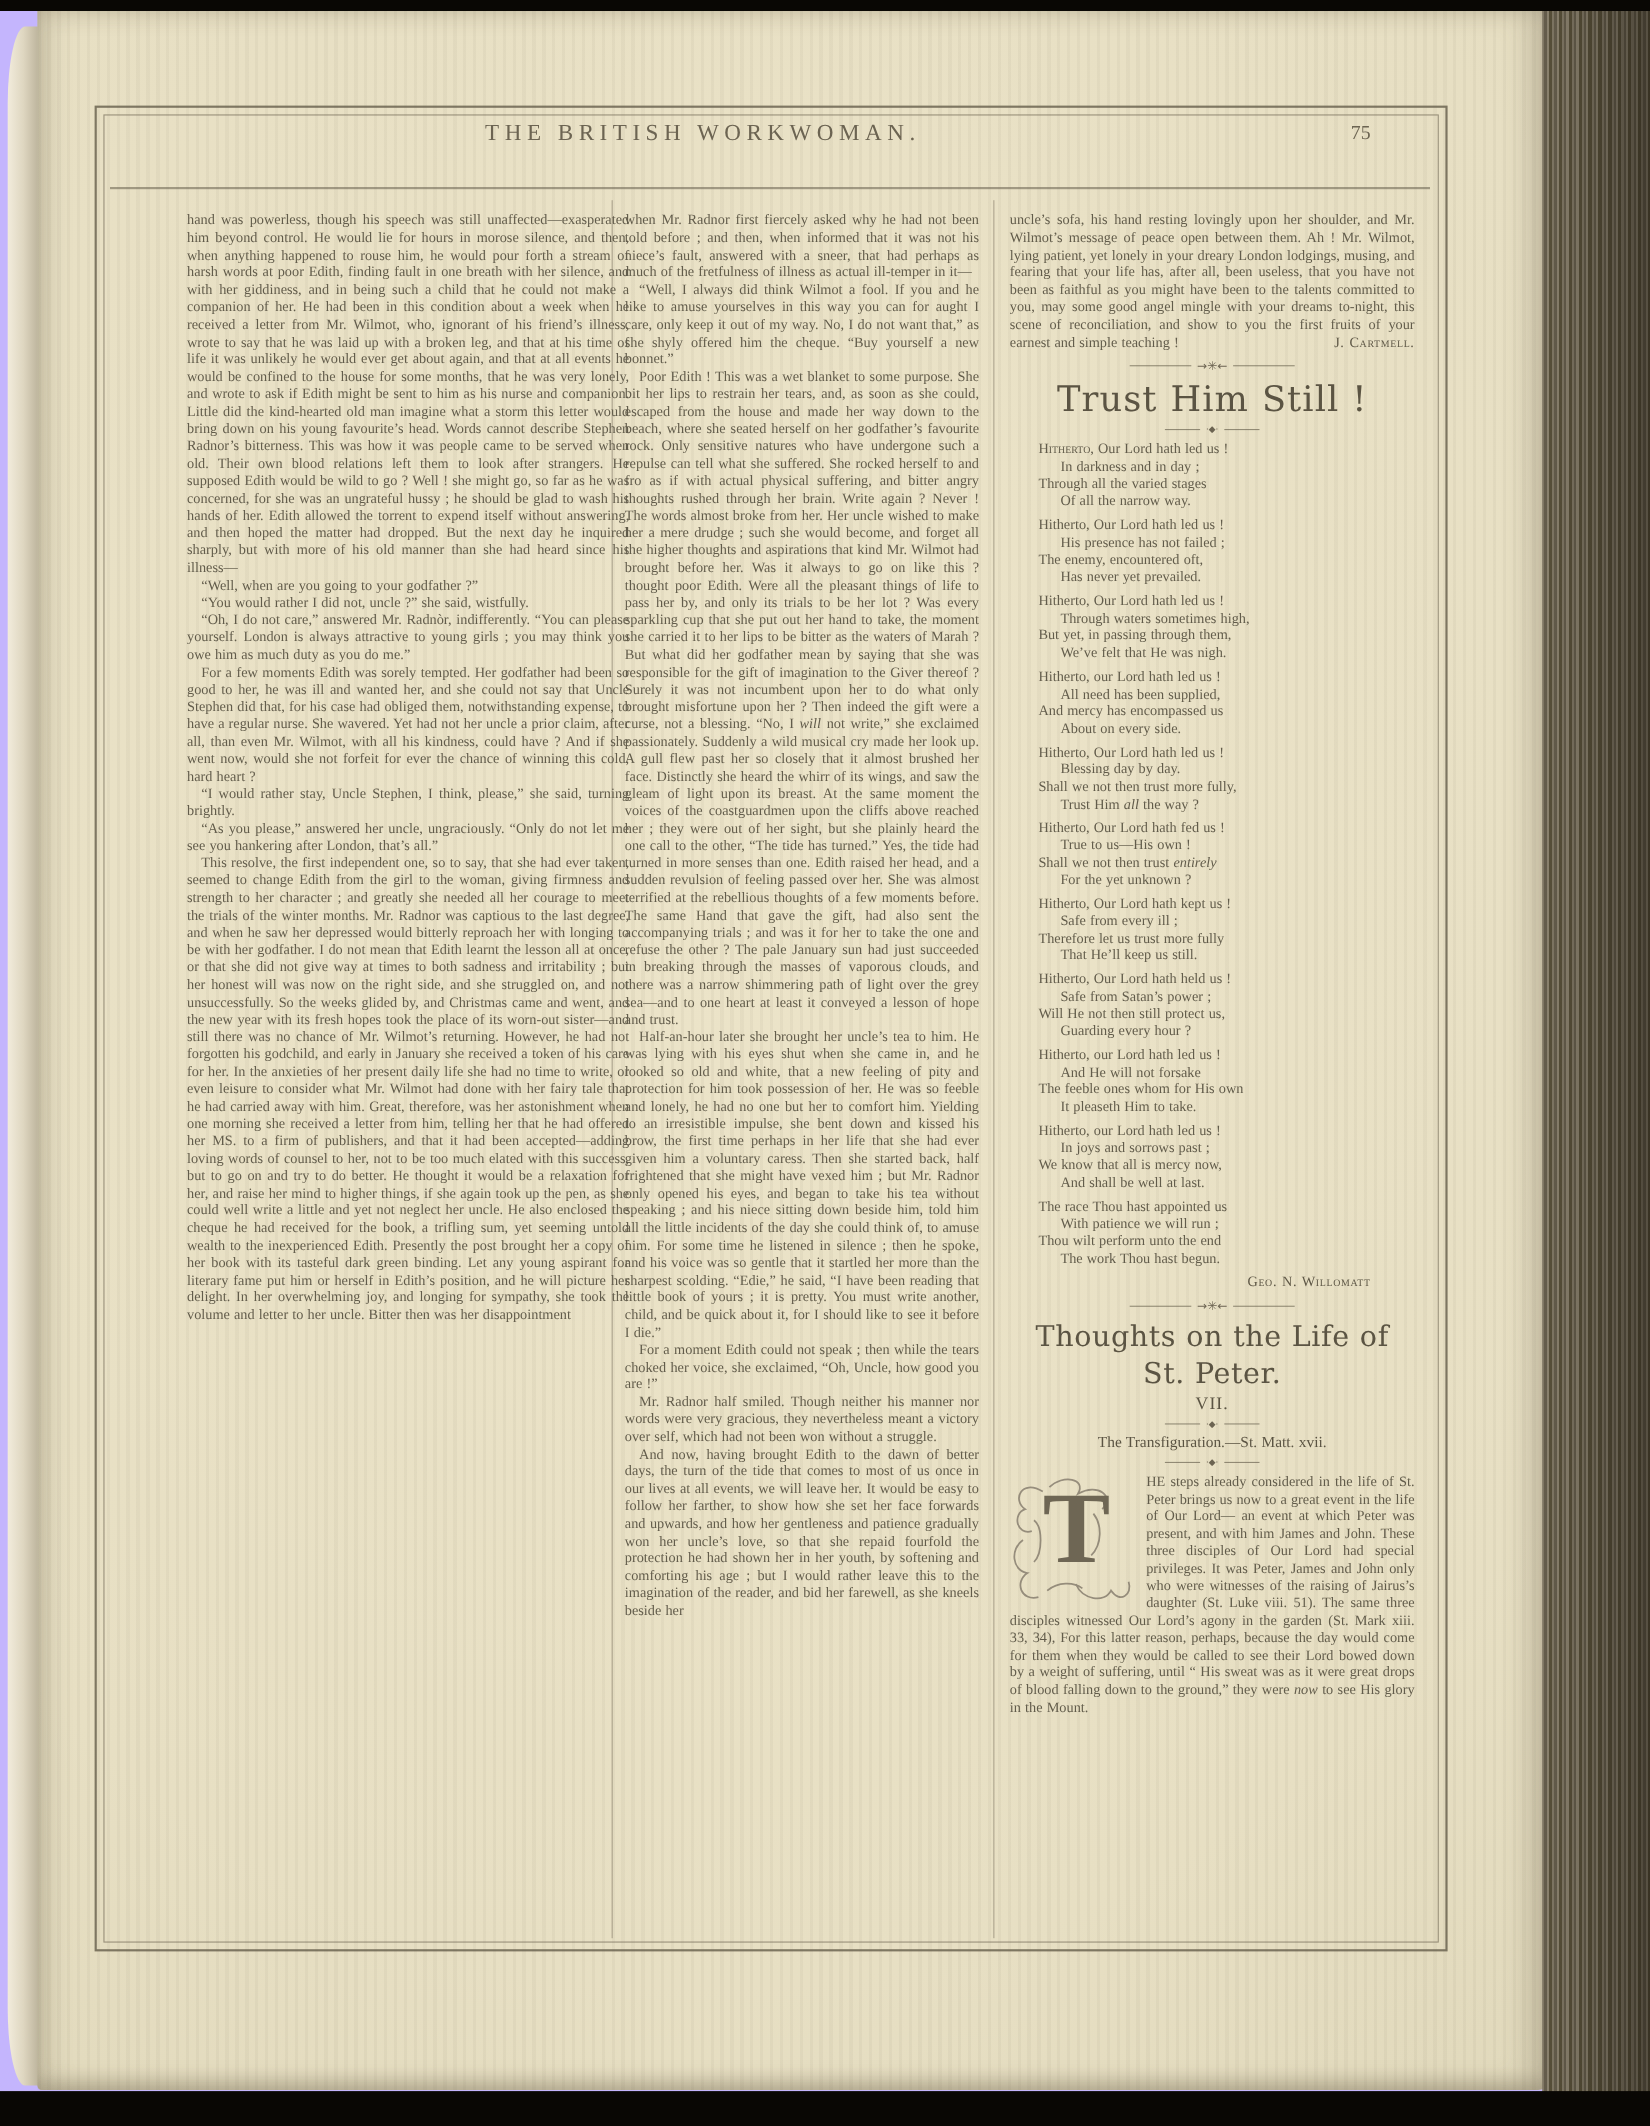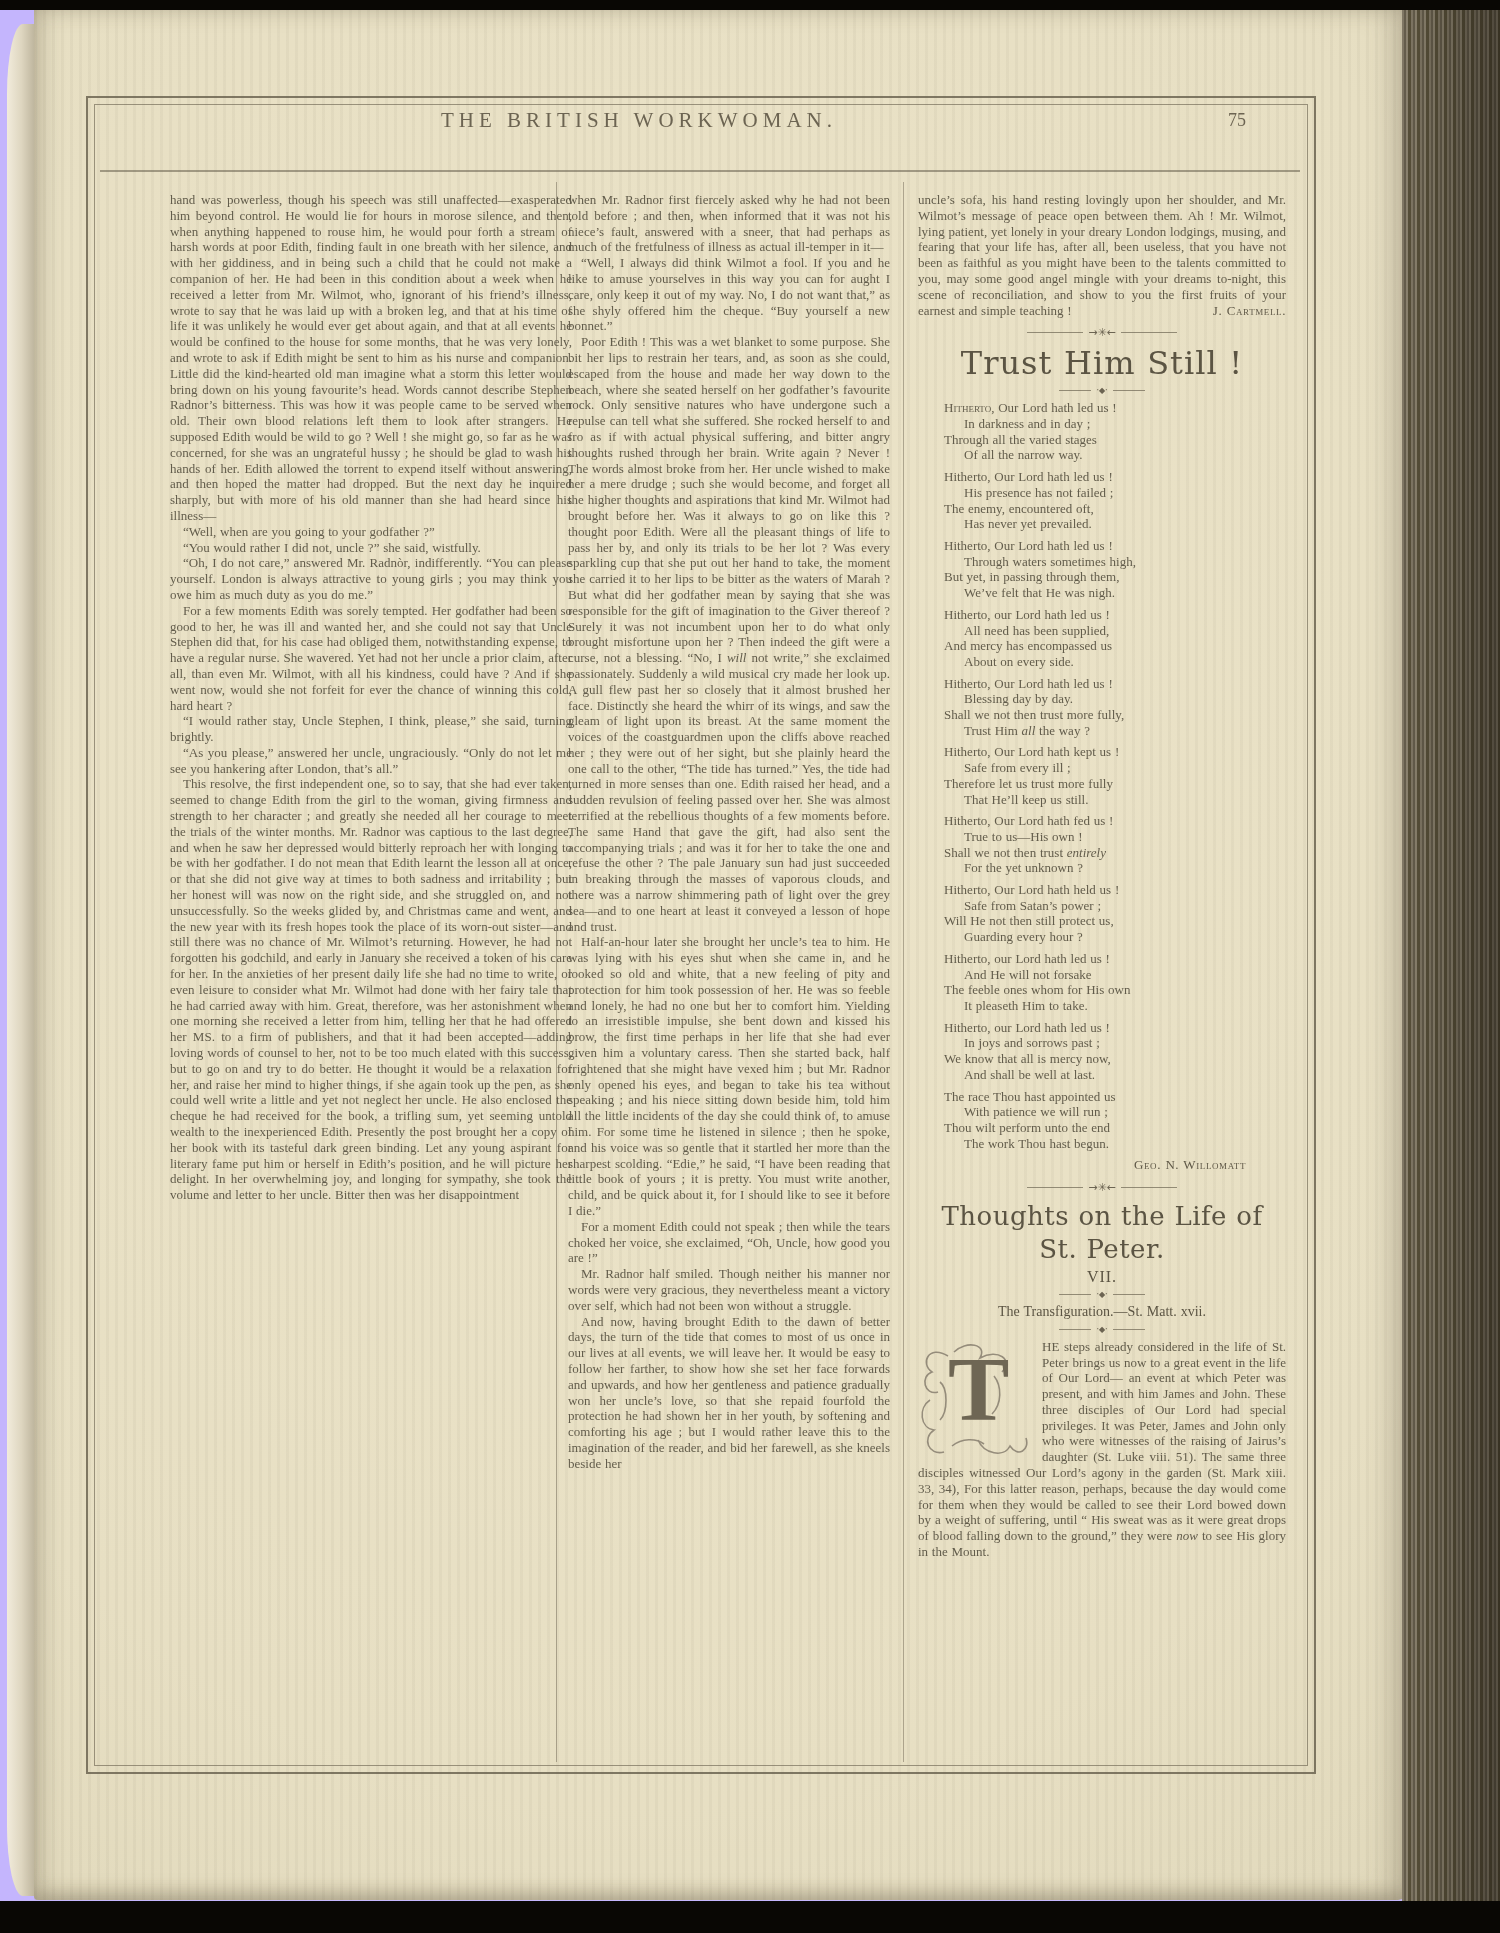--- a/index.html
+++ b/index.html
@@ -155,30 +155,30 @@
           <p class="pline">And mercy has encompassed us</p>
           <p class="pline ind">About on every side.</p>
         </div>
         <div class="stanza">
           <p class="pline">Hitherto, Our Lord hath led us !</p>
           <p class="pline ind">Blessing day by day.</p>
           <p class="pline">Shall we not then trust more fully,</p>
           <p class="pline ind">Trust Him <i>all</i> the way ?</p>
         </div>
         <div class="stanza">
+          <p class="pline">Hitherto, Our Lord hath fed us !</p>
+          <p class="pline ind">True to us—His own !</p>
+          <p class="pline">Shall we not then trust <i>entirely</i></p>
+          <p class="pline ind">For the yet unknown ?</p>
+        </div>
+        <div class="stanza">
           <p class="pline">Hitherto, Our Lord hath kept us !</p>
           <p class="pline ind">Safe from every ill ;</p>
           <p class="pline">Therefore let us trust more fully</p>
           <p class="pline ind">That He’ll keep us still.</p>
-        </div>
-        <div class="stanza">
-          <p class="pline">Hitherto, Our Lord hath fed us !</p>
-          <p class="pline ind">True to us—His own !</p>
-          <p class="pline">Shall we not then trust <i>entirely</i></p>
-          <p class="pline ind">For the yet unknown ?</p>
         </div>
         <div class="stanza">
           <p class="pline">Hitherto, Our Lord hath held us !</p>
           <p class="pline ind">Safe from Satan’s power ;</p>
           <p class="pline">Will He not then still protect us,</p>
           <p class="pline ind">Guarding every hour ?</p>
         </div>
         <div class="stanza">
           <p class="pline">Hitherto, our Lord hath led us !</p>
           <p class="pline ind">And He will not forsake</p>

